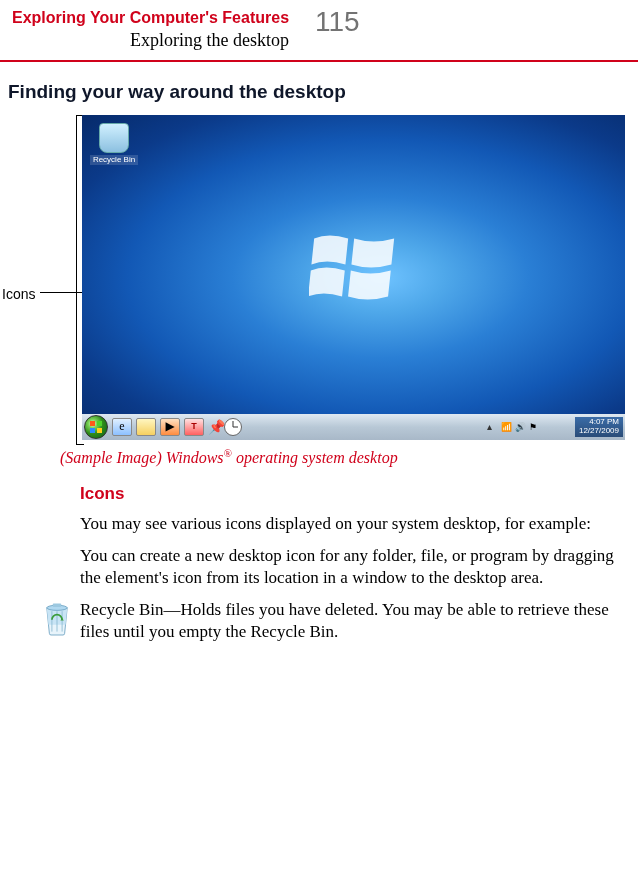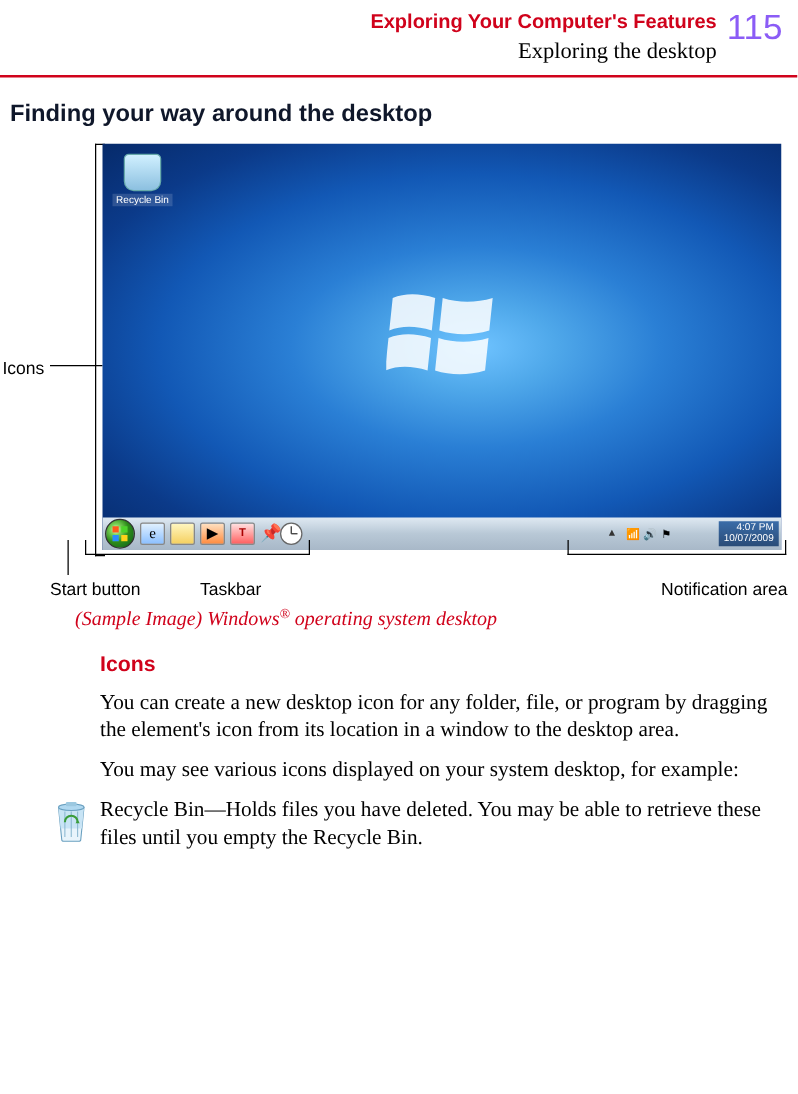--- a/index.html
+++ b/index.html
@@ -10,39 +10,38 @@
       font-family: Georgia, 'Times New Roman', serif;
       color: #000;
       position: relative;
       font-size: 17px;
       line-height: 1.3;
     }
     .header {
       text-align: right;
       padding: 8px 12px 8px 12px;
       display: flex;
-      justify-content: flex-end;
       align-items: flex-start;
-      gap: 8px;
+      gap: 26px;
       border-bottom: 2px solid #d0021b;
     }
     .header-titles {
       text-align: right;
     }
     .header-chapter {
       font-family: Arial, Helvetica, sans-serif;
       font-weight: bold;
       color: #d0021b;
       font-size: 16px;
     }
     .header-section {
       font-size: 18px;
     }
     .page-number {
-      color: #8b5cf6;
+      color: #737373;
       font-family: Arial, Helvetica, sans-serif;
       font-size: 28px;
       font-weight: normal;
       line-height: 1;
     }
     .content {
       padding: 0 0 0 0;
     }
     h2.section-title {
       font-family: Arial, Helvetica, sans-serif;
@@ -275,43 +274,35 @@
           <div class="tb-pin">📌</div>
           <div class="tb-clock-icon"></div>
         </div>
         <div class="tb-right">
           <span class="tray-arrow">▴</span>
           <span class="tray-ico">📶</span>
           <span class="tray-ico">🔊</span>
           <span class="tray-ico">⚑</span>
           <div class="clock-area">
             <div>4:07 PM</div>
-            <div>10/07/2009</div>
+            <div>12/27/2009</div>
           </div>
         </div>
       </div>
     </div>
 
-    <div class="callout-row">
-      <div class="line-start"></div>
-      <div class="bracket-bottom bracket-taskbar"></div>
-      <div class="bracket-bottom bracket-notif"></div>
-      <span class="callout-start">Start button</span>
-      <span class="callout-taskbar">Taskbar</span>
-      <span class="callout-notif">Notification area</span>
-    </div>
   </div>
 
   <p class="caption">
     <span>(Sample Image) Windows</span><span class="reg">®</span><span> operating system desktop</span>
   </p>
 
   <h3 class="subsection">Icons</h3>
+  <p class="body-text">You may see various icons displayed on your system desktop, for example:</p>
   <p class="body-text">You can create a new desktop icon for any folder, file, or program by dragging the element's icon from its location in a window to the desktop area.</p>
-  <p class="body-text">You may see various icons displayed on your system desktop, for example:</p>
 
   <div class="recycle-inline-row">
     <div class="recycle-inline-icon">
       <svg viewBox="0 0 40 44">
         <path d="M8 10 L32 10 L29 40 Q29 42 27 42 L13 42 Q11 42 11 40 Z" fill="#e8f4fb" stroke="#6aa0c0" stroke-width="1"></path>
         <path d="M8 10 L32 10 L30 30 L10 30 Z" fill="#c8e4f5"></path>
         <ellipse cx="20" cy="10" rx="12" ry="3" fill="#b0d8f0" stroke="#6aa0c0" stroke-width="1"></ellipse>
         <rect x="15" y="5" width="10" height="4" rx="1" fill="#9cc8e0"></rect>
         <path d="M14 14 L14 38 M20 14 L20 38 M26 14 L26 38" stroke="#8ab8d0" stroke-width="1" fill="none"></path>
         <path d="M14 24 a6 6 0 1 1 12 0" stroke="#3a9c3a" stroke-width="2" fill="none"></path>

